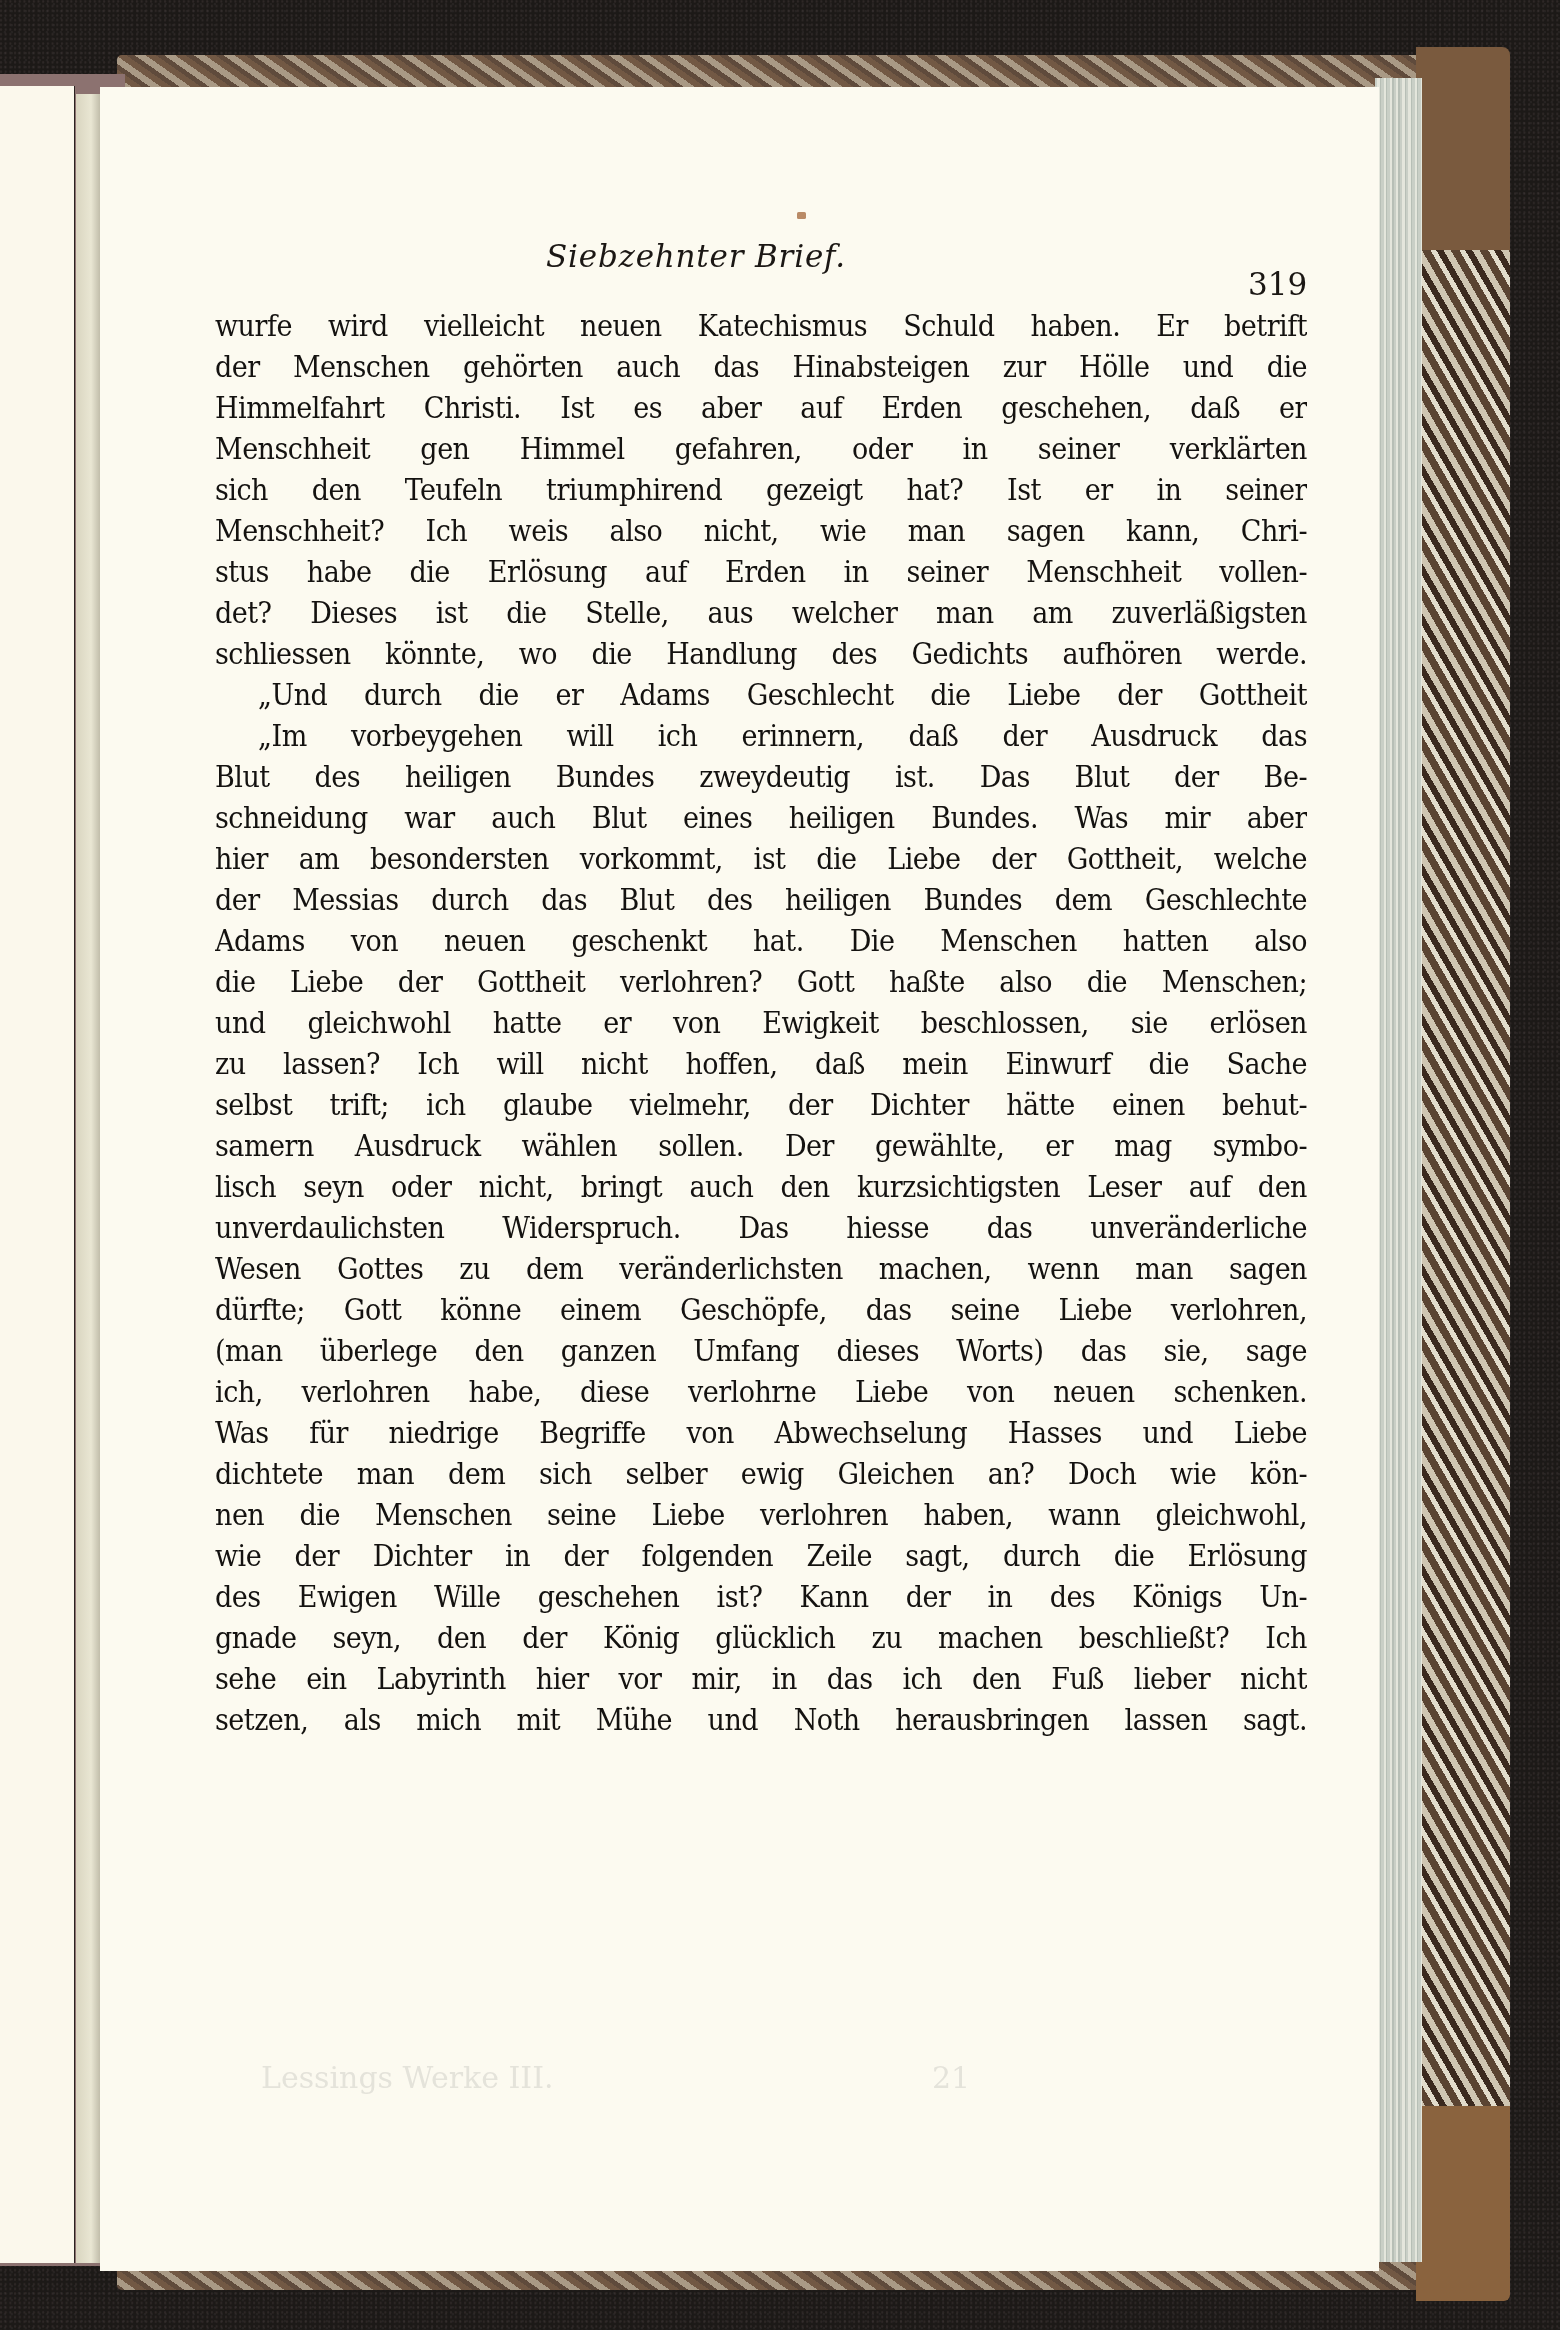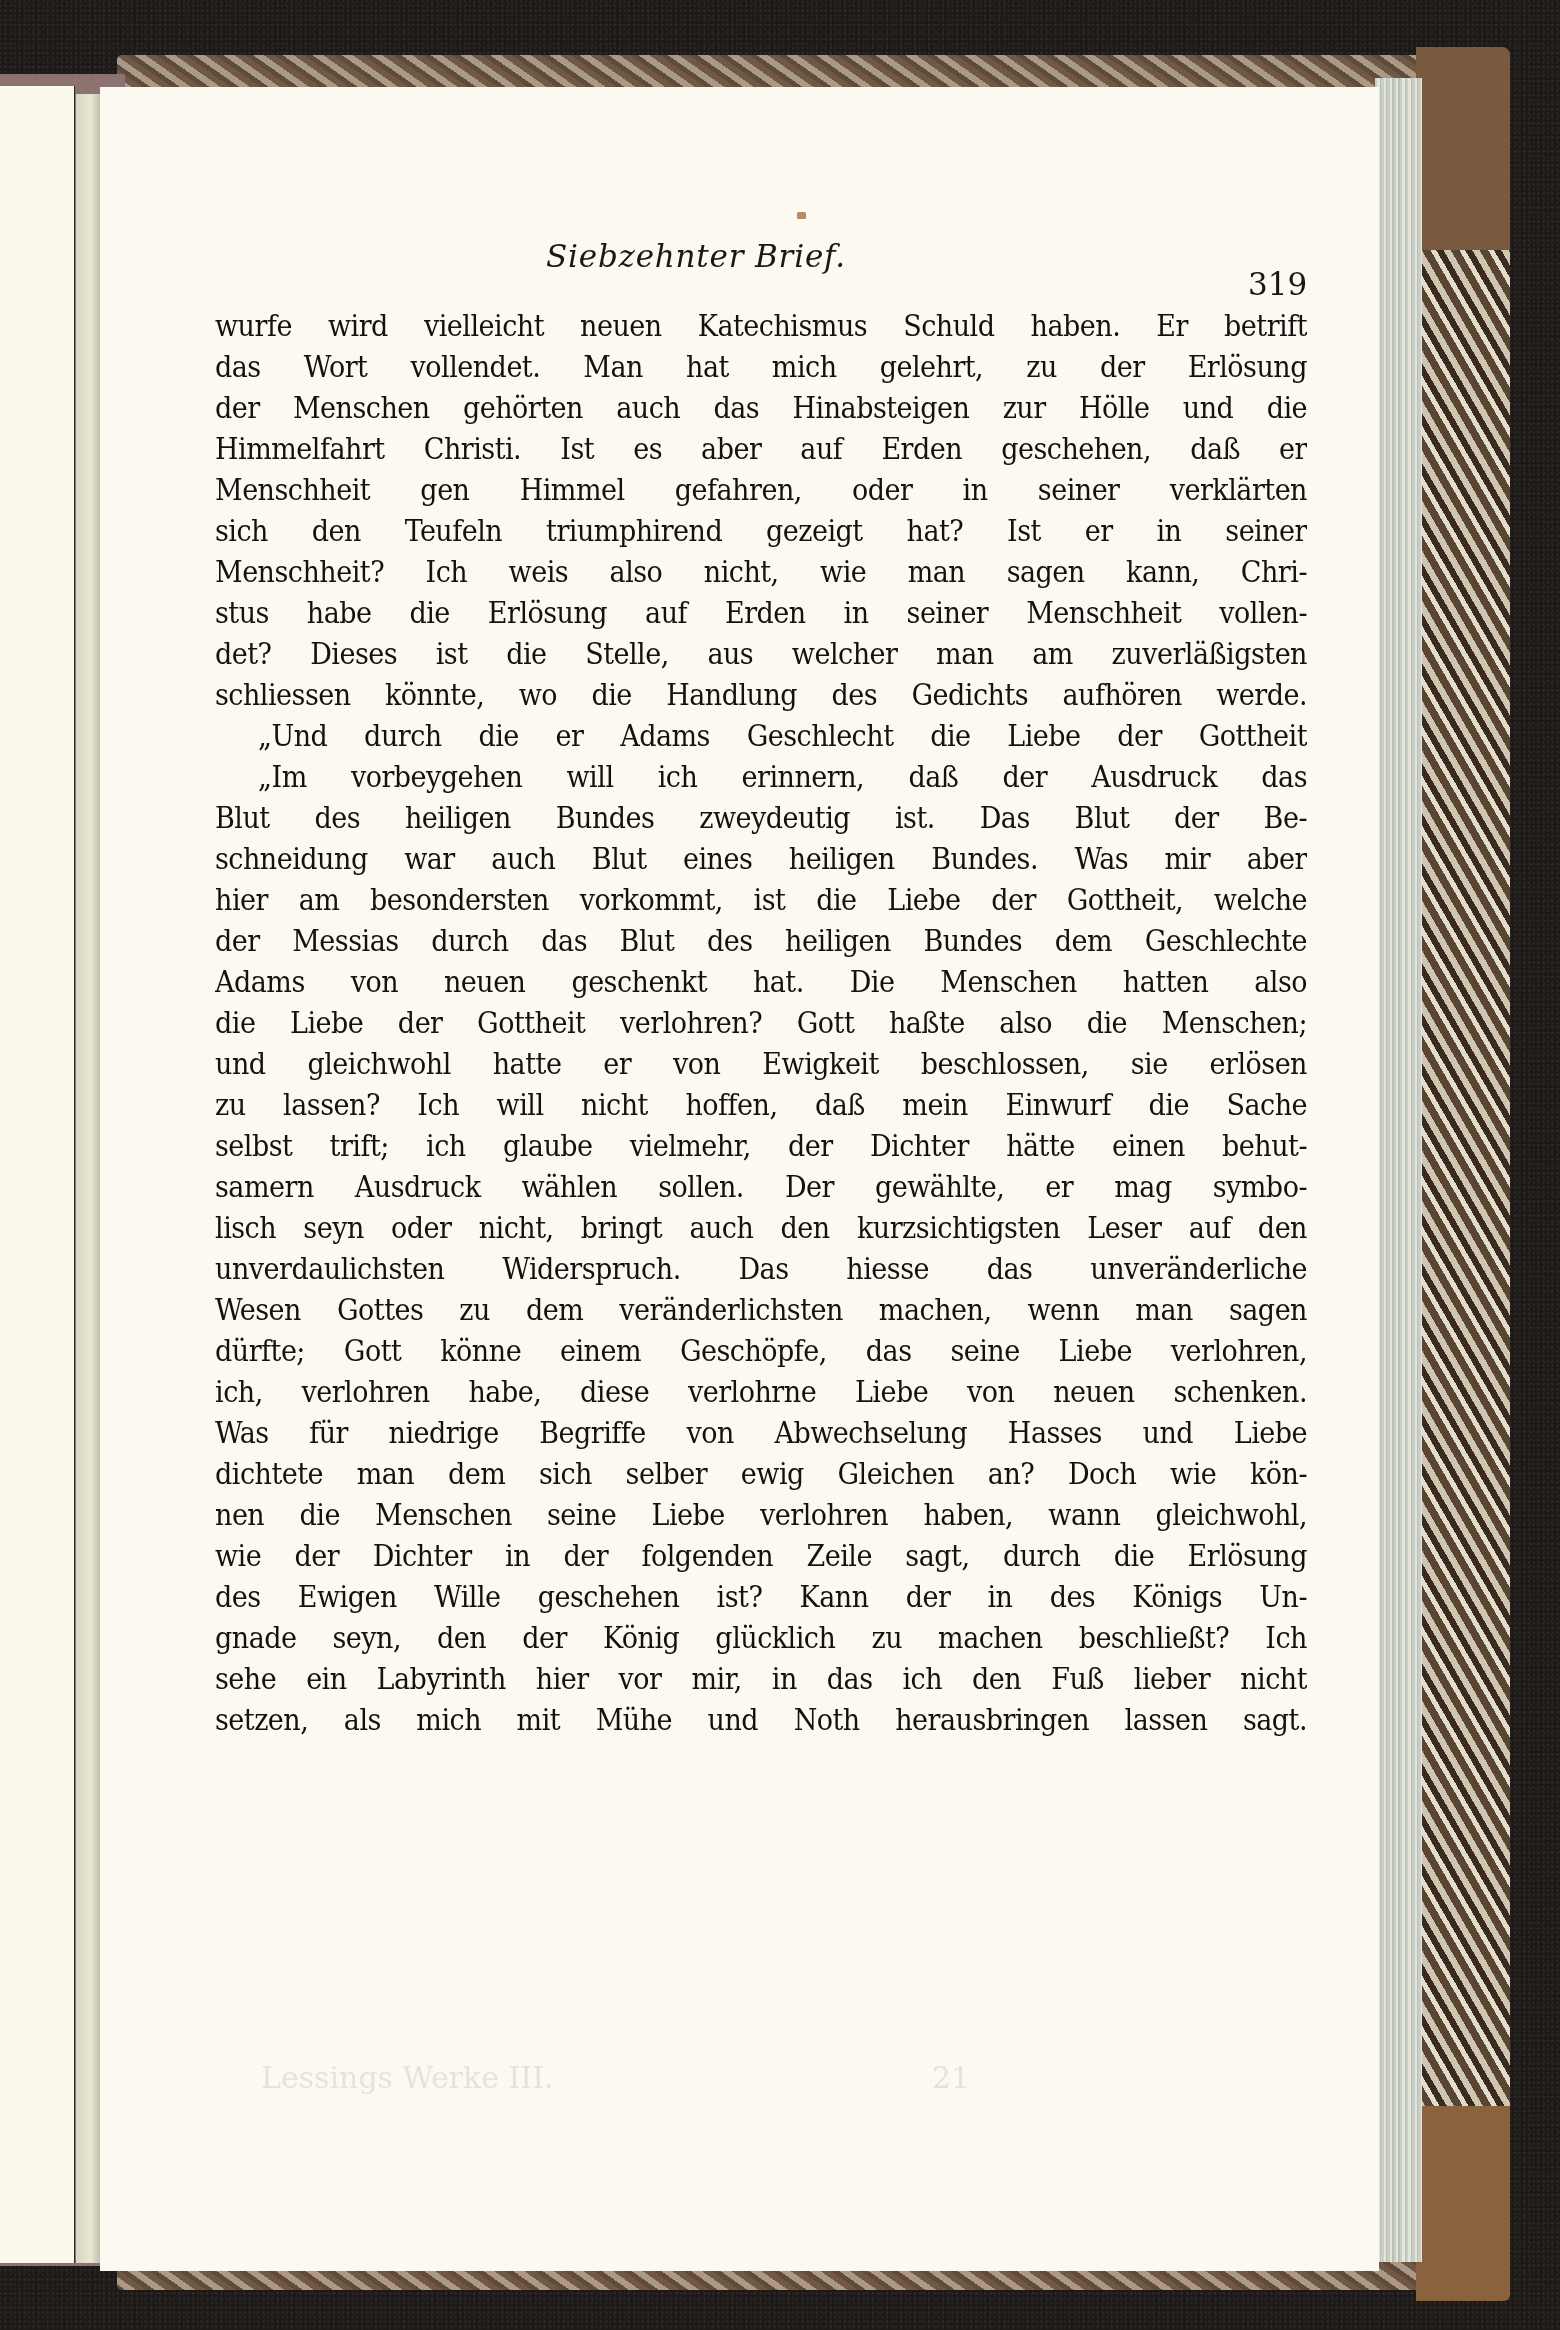--- a/index.html
+++ b/index.html
@@ -105,21 +105,20 @@
 <div class="ghost" style="left:261px; top:2060px;">Lessings Werke III.</div>
 <div class="ghost" style="left:932px; top:2060px;">21</div>
 
 <div class="running-head">
   <span class="running-title">Siebzehnter Brief.</span>
   <span class="folio">319</span>
 </div>
 
 <div class="text-block">
   <div class="line">wurfe wird vielleicht neuen Katechismus Schuld haben. Er betrift</div>
-  <div class="line">das Wort vollendet. Man hat mich gelehrt, zu der Erlösung</div>
   <div class="line">der Menschen gehörten auch das Hinabsteigen zur Hölle und die</div>
   <div class="line">Himmelfahrt Christi. Ist es aber auf Erden geschehen, daß er</div>
   <div class="line">Menschheit gen Himmel gefahren, oder in seiner verklärten</div>
   <div class="line">sich den Teufeln triumphirend gezeigt hat? Ist er in seiner</div>
   <div class="line">Menschheit? Ich weis also nicht, wie man sagen kann, Chri-</div>
   <div class="line">stus habe die Erlösung auf Erden in seiner Menschheit vollen-</div>
   <div class="line">det? Dieses ist die Stelle, aus welcher man am zuverläßigsten</div>
   <div class="line">schliessen könnte, wo die Handlung des Gedichts aufhören werde.</div>
   <div class="line indent">„Und durch die er Adams Geschlecht die Liebe der Gottheit</div>
   <div class="line indent">„Im vorbeygehen will ich erinnern, daß der Ausdruck das</div>
@@ -130,20 +129,21 @@
   <div class="line">Adams von neuen geschenkt hat. Die Menschen hatten also</div>
   <div class="line">die Liebe der Gottheit verlohren? Gott haßte also die Menschen;</div>
   <div class="line">und gleichwohl hatte er von Ewigkeit beschlossen, sie erlösen</div>
   <div class="line">zu lassen? Ich will nicht hoffen, daß mein Einwurf die Sache</div>
   <div class="line">selbst trift; ich glaube vielmehr, der Dichter hätte einen behut-</div>
   <div class="line">samern Ausdruck wählen sollen. Der gewählte, er mag symbo-</div>
   <div class="line">lisch seyn oder nicht, bringt auch den kurzsichtigsten Leser auf den</div>
   <div class="line">unverdaulichsten Widerspruch. Das hiesse das unveränderliche</div>
   <div class="line">Wesen Gottes zu dem veränderlichsten machen, wenn man sagen</div>
   <div class="line">dürfte; Gott könne einem Geschöpfe, das seine Liebe verlohren,</div>
+  <div class="line">(man überlege den ganzen Umfang dieses Worts) das sie, sage</div>
   <div class="line">ich, verlohren habe, diese verlohrne Liebe von neuen schenken.</div>
   <div class="line">Was für niedrige Begriffe von Abwechselung Hasses und Liebe</div>
   <div class="line">dichtete man dem sich selber ewig Gleichen an? Doch wie kön-</div>
   <div class="line">nen die Menschen seine Liebe verlohren haben, wann gleichwohl,</div>
   <div class="line">wie der Dichter in der folgenden Zeile sagt, durch die Erlösung</div>
   <div class="line">des Ewigen Wille geschehen ist? Kann der in des Königs Un-</div>
   <div class="line">gnade seyn, den der König glücklich zu machen beschließt? Ich</div>
   <div class="line">sehe ein Labyrinth hier vor mir, in das ich den Fuß lieber nicht</div>
   <div class="line last">setzen, als mich mit Mühe und Noth herausbringen lassen sagt.</div>
 </div>

